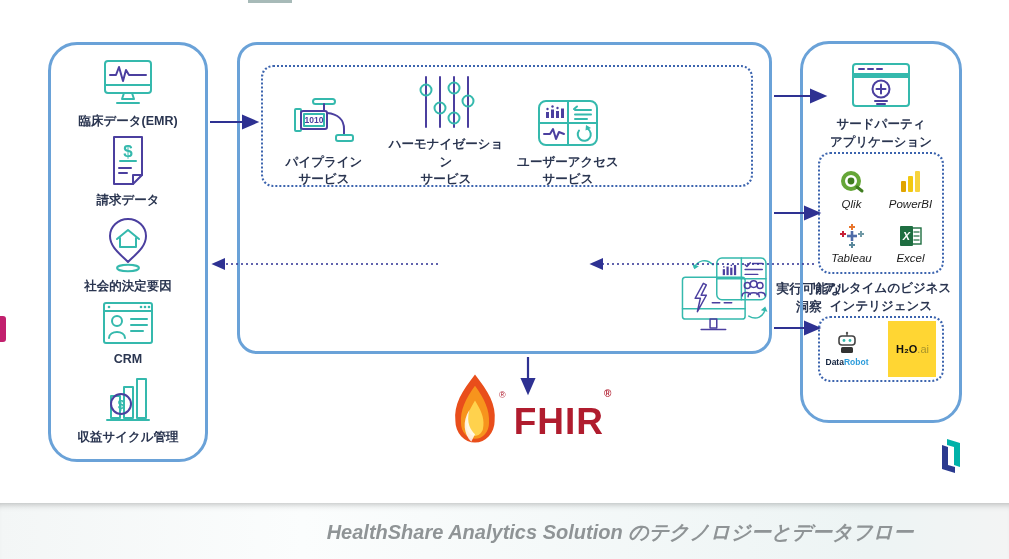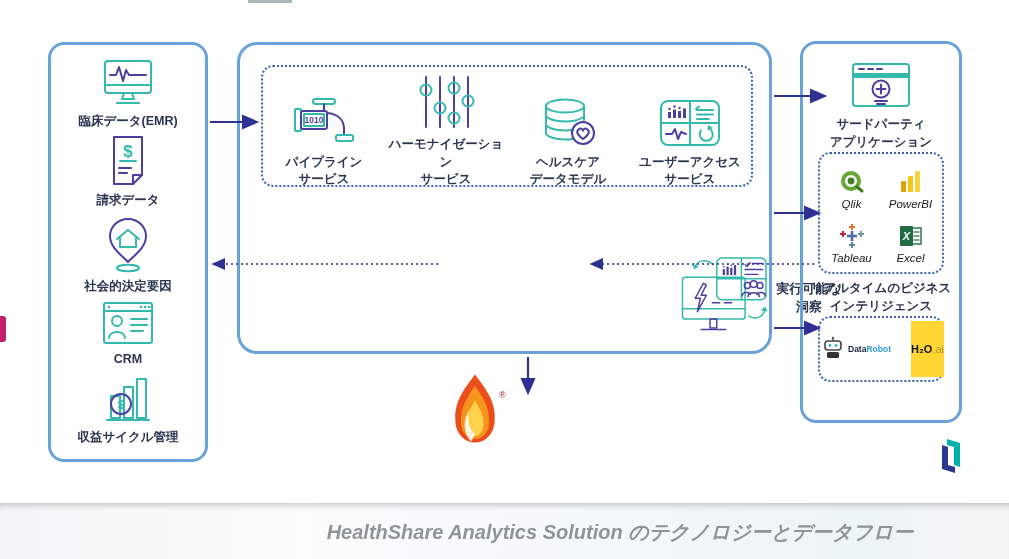--- a/index.html
+++ b/index.html
@@ -4,21 +4,21 @@
 <style>
   * { margin:0; padding:0; box-sizing:border-box; }
   body { font-family:"Liberation Sans","DejaVu Sans",sans-serif; background:#fff; }
   #stage { position:relative; width:1009px; height:559px; background:#fff; overflow:hidden; }
 
   
   .top-sliver { position:absolute; left:248px; top:0; width:44px; height:3px; background:#a7bab8; }
   .pink-tab { position:absolute; left:0; top:316px; width:6px; height:26px; background:#c2206e; border-radius:0 3px 3px 0; }
 
   
-  .big-box { position:absolute; border:3px solid #6aa2d8; border-radius:16px; background:transparent; }
+  .big-box { position:absolute; border:3px solid #6aa2d8; border-radius:29px; background:transparent; }
   #left-box   { left:48px;  top:42px; width:160px; height:420px; }
   #middle-box { left:237px; top:42px; width:535px; height:312px; border-radius:20px;padding-left:23px; }
   #right-box  { left:800px; top:41px; width:162px; height:382px; }
 
   .dotted-box { position:absolute; border:2px dotted #3c64ae; border-radius:12px; }
 
   
   #left-box .col { position:absolute; inset:8px 4px; display:flex; flex-direction:column; justify-content:space-evenly; align-items:center; }
   .src-item { display:flex; flex-direction:column; align-items:center; gap:5px; }
   .src-label, .jp-label { font-size:12.5px; font-weight:600; color:#2a3550; text-align:center; line-height:1.4; white-space:pre-line; }
@@ -35,21 +35,21 @@
   
   #right-box .jp-label { font-size:12.5px; }
   #tp-block { position:absolute; left:0; right:0; top:16px; display:flex; flex-direction:column; align-items:center; gap:6px; }
   #bi-box { left:15px; top:108px; width:126px; height:122px; display:grid; grid-template-columns:1fr 1fr; padding:8px 2px 2px;font-style:italic; }
   .tool { display:flex; flex-direction:column; align-items:center; justify-content:center; gap:3px; }
   .tool-name { font-size:11.5px; color:#1c1c1c; }
   #bi-label { position:absolute; left:0; right:0; top:236px; text-align:center; }
   #ds-box { left:15px; top:272px; width:126px; height:66px; display:flex; align-items:center; justify-content:center; gap:8px; }
   #ds-label { position:absolute; left:0; right:0; top:344px; text-align:center; }
 
-  .datarobot { display:flex; align-items:center; }
+  .datarobot { display:flex; flex-direction:column; align-items:center; }
   .dr-text { font-size:8.5px; font-weight:700; letter-spacing:0; }
   .dr-text .p1 { color:#13233f; } .dr-text .p2 { color:#2d9cdb; }
   .h2o-chip { width:48px; height:56px; background:#ffd633; display:flex; align-items:center; justify-content:center; font-size:11px; font-weight:700; color:#111;margin-left:12px; }
   .h2o-chip .suffix { color:#a9952c; font-weight:400; }
 
   
   #fhir-block { position:absolute; left:447px; top:372px; display:flex; align-items:flex-end; gap:2px; }
   #fhir-text { font-size:37px; font-weight:700; color:#b01c2e; letter-spacing:1px; line-height:1; padding-bottom:6px; }
   .reg { font-size:10px; color:#b01c2e; vertical-align:top; position:relative; top:-14px; }
   .reg-flame { position:relative; top:-46px; left:-6px; font-size:9px; color:#b01c2e; }
@@ -178,35 +178,20 @@
             <circle class="t" cx="23" cy="33" r="5.5" fill="#fff"></circle>
             <circle class="t" cx="37" cy="13" r="5.5" fill="#fff"></circle>
             <circle class="t" cx="51" cy="26" r="5.5" fill="#fff"></circle>
             <circle class="t" cx="37" cy="43" r="5.5" fill="#fff"></circle>
           </svg>
         </div>
         <div class="jp-label">ハーモナイゼーション
 サービス</div>
       </div>
 
-      <div class="svc">
-        <div class="icon-slot">
-          <svg class="ic" width="58" height="50" viewBox="0 0 58 50">
-            <ellipse class="t" cx="26" cy="9" rx="19" ry="6.5"></ellipse>
-            <path class="t" d="M7,9 v27 c0,3.5 8.5,6.5 19,6.5 c2.5,0 5,-0.2 7.2,-0.6"></path>
-            <path class="t" d="M45,9 v14"></path>
-            <path class="t" d="M7,18 c0,3.5 8.5,6.5 19,6.5 c7.5,0 14,-1.7 17.5,-4"></path>
-            <path class="t" d="M7,27 c0,3.5 8.5,6.5 19,6.5 c2.8,0 5.5,-0.2 8,-0.7"></path>
-            <circle class="p" cx="44" cy="36" r="11" fill="#fff"></circle>
-            <path class="p" d="M44,42 c-5.5,-4.2 -7.5,-7.2 -4.2,-9.8 c2.1,-1.6 4.2,0 4.2,1.6 c0,-1.6 2.1,-3.2 4.2,-1.6 c3.3,2.6 1.3,5.6 -4.2,9.8 z"></path>
-          </svg>
-        </div>
-        <div class="jp-label">ヘルスケア
-データモデル</div>
-      </div>
 
       <div class="svc">
         <div class="icon-slot">
           <svg class="ic" width="62" height="48" viewBox="0 0 62 48">
             <rect class="t" x="2" y="2" width="58" height="44" rx="7"></rect>
             <line class="t" x1="31" y1="2" x2="31" y2="46"></line>
             <line class="t" x1="2" y1="24" x2="60" y2="24"></line>
             <circle class="pf" cx="10.5" cy="10" r="1.2"></circle>
               <circle class="pf" cx="15.5" cy="7.5" r="1.2"></circle>
               <circle class="pf" cx="20.5" cy="9" r="1.2"></circle>
@@ -367,20 +352,21 @@
   </div>
 
   <div id="fhir-block">
     <svg class="ic" width="56" height="74" viewBox="0 0 60 78">
       <path d="M30,2 C16,20 7,34 9,52 a21,23 0 0 0 42,0 C53,34 44,20 30,2 Z" fill="#e94e1b"></path>
       <path d="M30,14 C20,28 14,40 15,54 a15,17 0 0 0 30,0 C46,40 40,28 30,14 Z" fill="#f7941d"></path>
       <path d="M30,30 C24,40 20,48 21,57 a9,11 0 0 0 18,0 C40,48 36,40 30,30 Z" fill="#ffd24d"></path>
       <path d="M26,74 C18,66 16,52 24,40 C20,54 26,62 30,66 Z" fill="#fff" opacity="0.85"></path>
     </svg>
     <span class="reg-flame">®</span>
+    <div id="fhir-text"><span>FHIR</span><span class="reg">®</span></div>
   </div>
 
   <svg id="connectors" width="1009" height="559">
     <defs>
       <marker id="ah" markerWidth="9" markerHeight="8" refX="6.5" refY="3.5" orient="auto">
         <path d="M0,0 L8,3.5 L0,7 Z" fill="#2e3192"></path>
       </marker>
     </defs>
     <g stroke="#2e3192" stroke-width="2.2" fill="none">
       <path d="M210,122 H256" marker-end="url(#ah)"></path>

